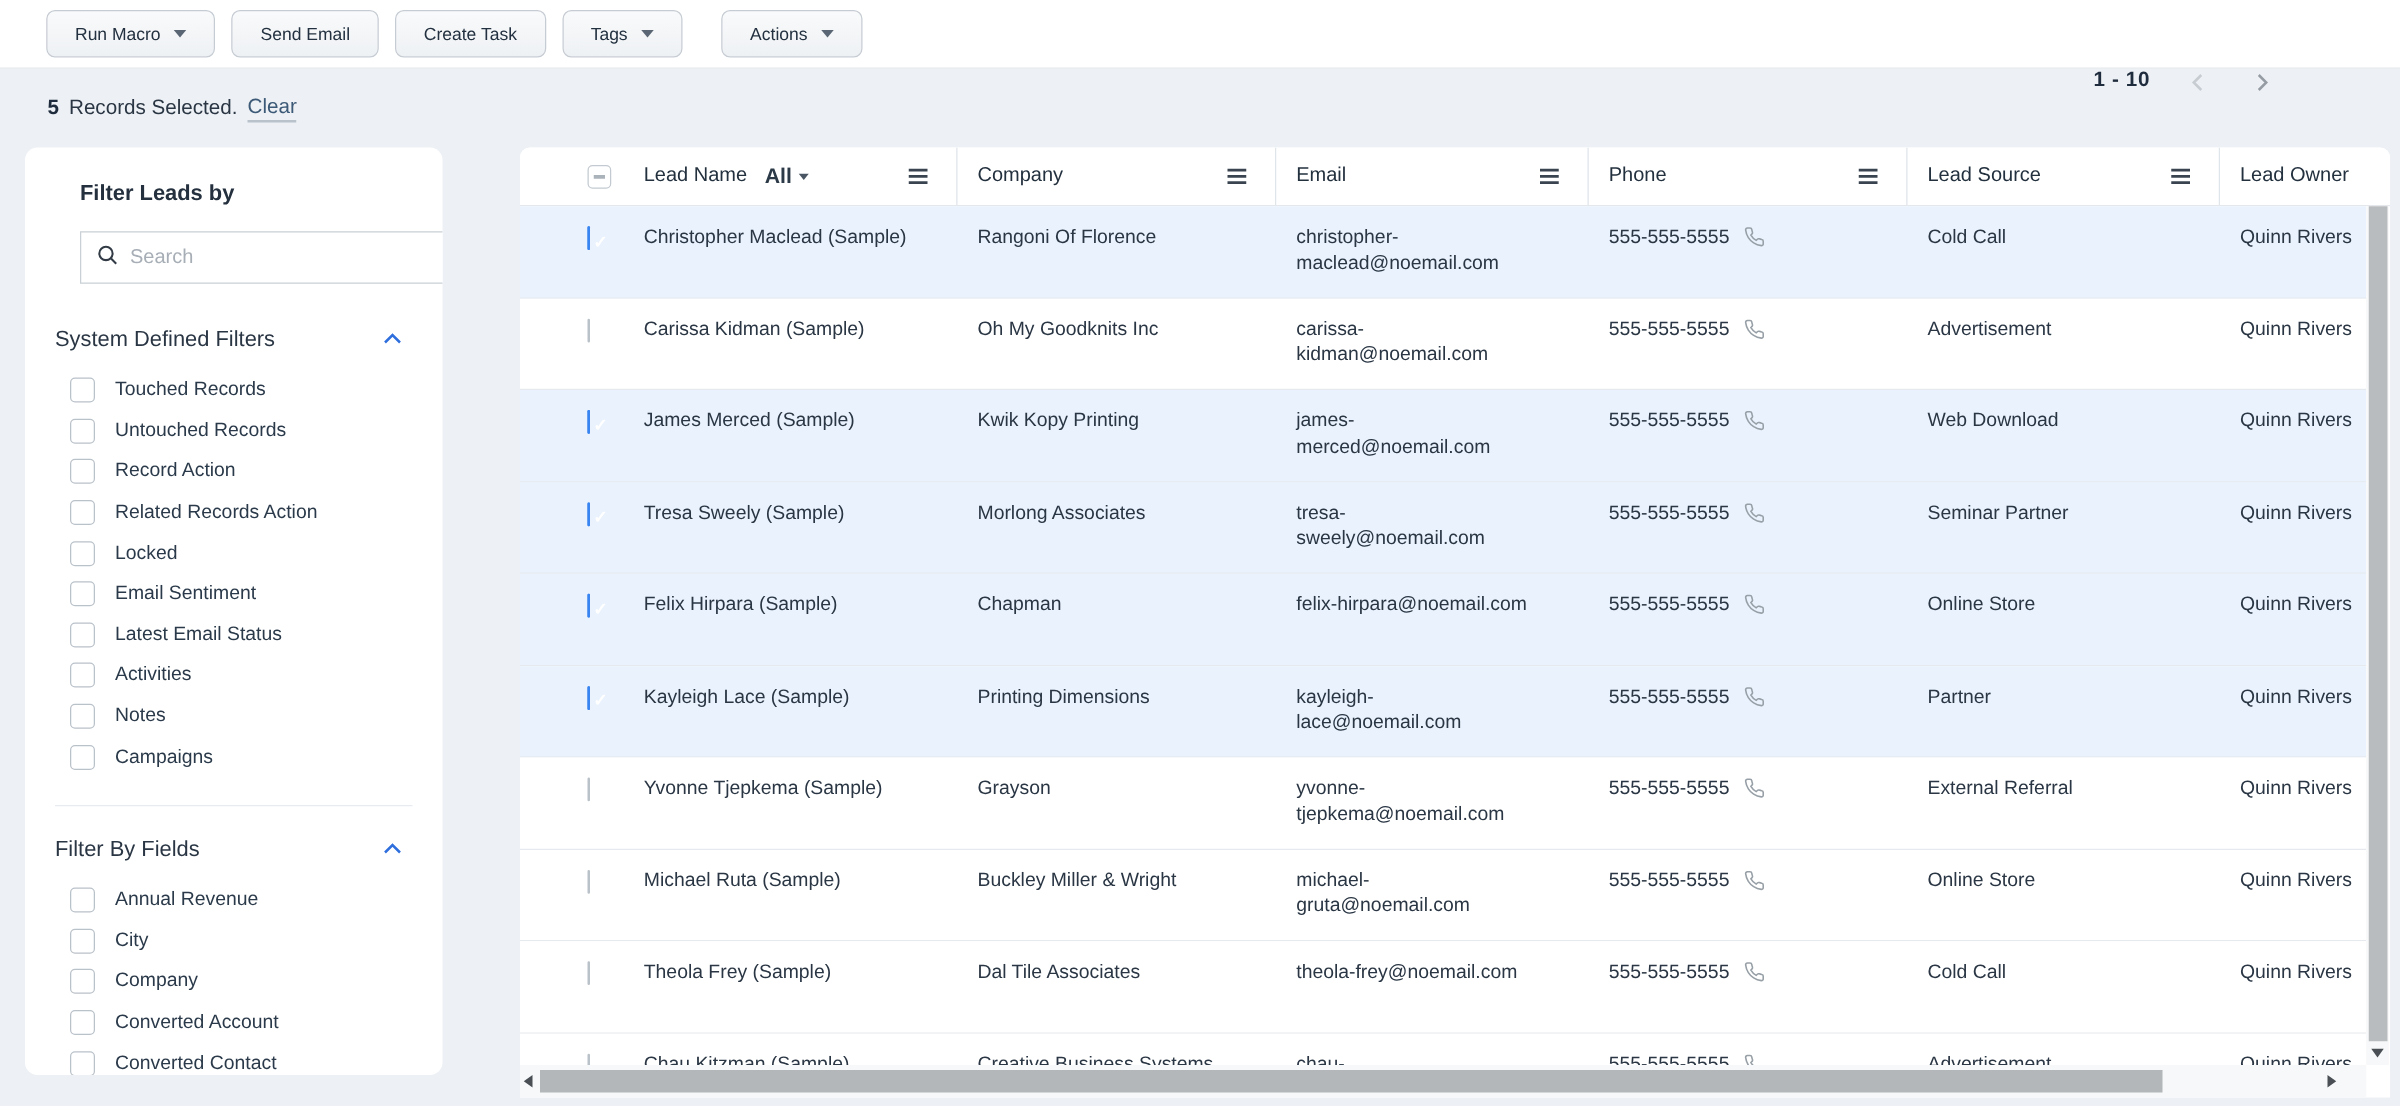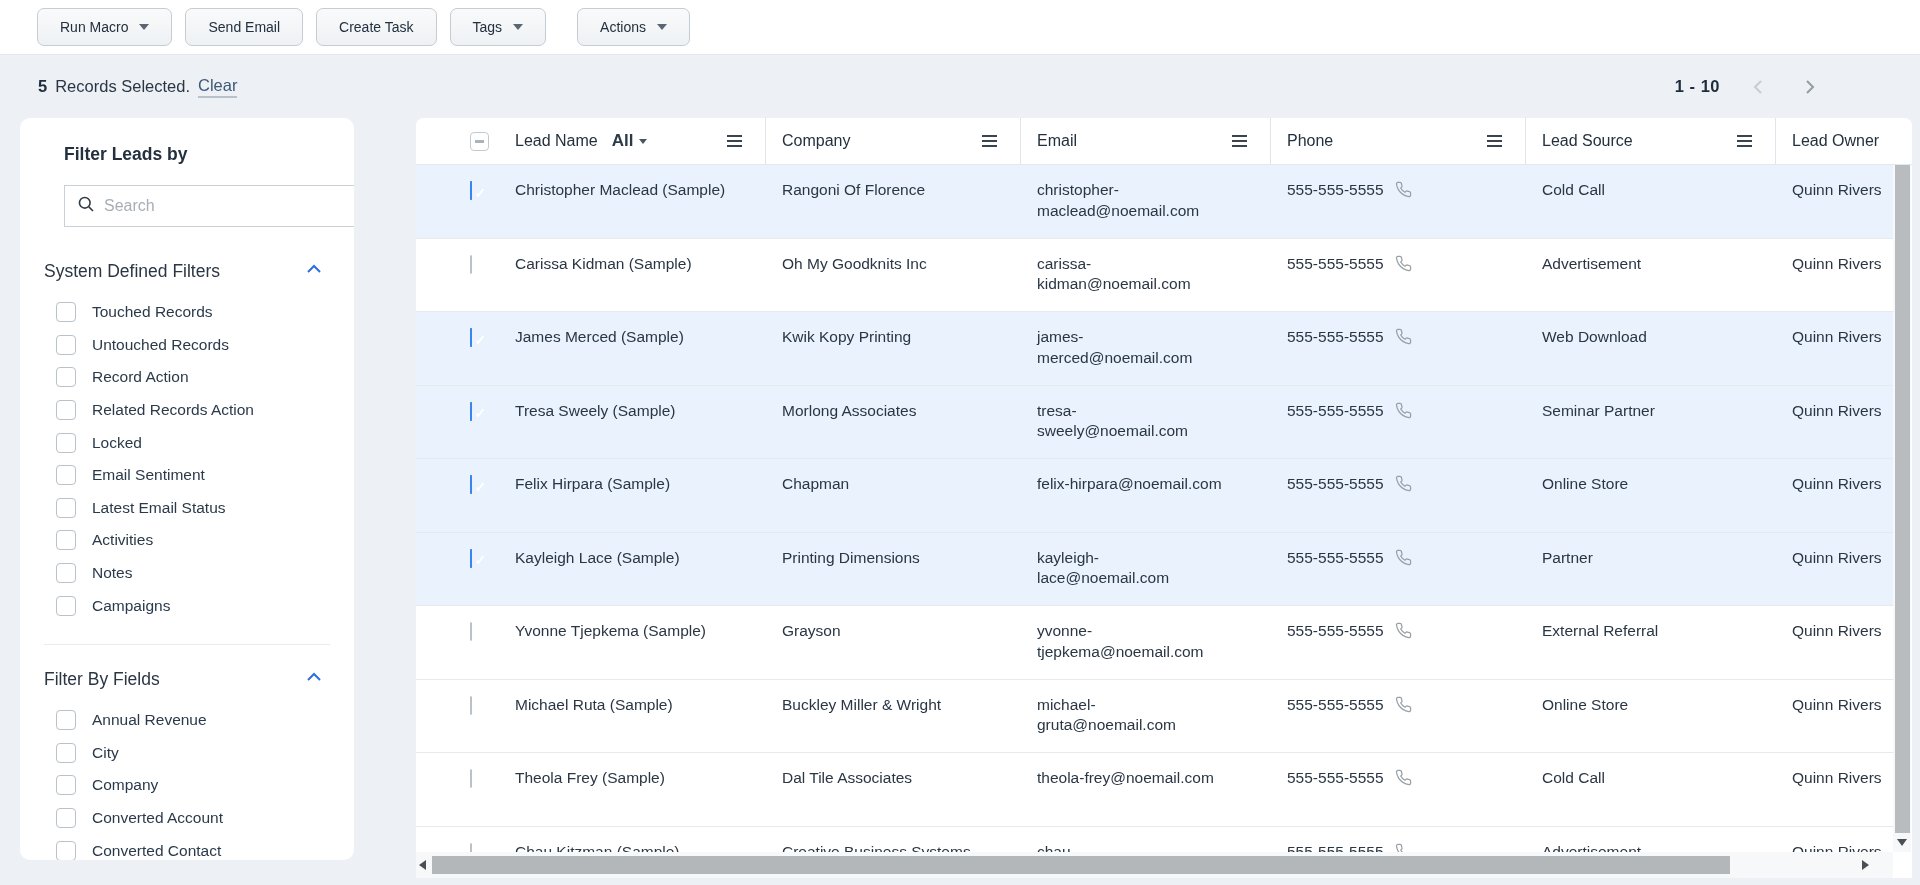--- a/index.html
+++ b/index.html
@@ -16,34 +16,34 @@
   .caret-down { width:0; height:0; border-left:5px solid transparent; border-right:5px solid transparent;
                 border-top:6px solid #5a6673; display:inline-block; }
   .tb-gap { width:5px; }
 
   
   .subbar { position:absolute; left:0; top:55px; width:1920px; height:63px; display:flex; align-items:center; }
   .sel-count { font-size:16.5px; font-weight:700; margin-left:38px; color:#1f2c3d; }
   .sel-label { font-size:16.5px; margin-left:8px; color:#2a3644; }
   .clear-link { font-size:16.5px; margin-left:8px; color:#3c5a77; border-bottom:2px solid #b9c2cb;
                 padding-bottom:1px; cursor:pointer; }
-  .pager { position:absolute; right:100px; top:0; height:63px; display:flex; align-items:center; gap:28px; }
+  .pager { position:absolute; right:100px; top:0; height:63px; display:flex; gap:28px; }
   .pager-range { font-size:16.5px; font-weight:700; color:#1f2c3d; letter-spacing:.5px; }
   .pg-btn { width:22px; height:22px; display:flex; align-items:center; justify-content:center; cursor:pointer; }
 
   
   .sidebar { position:absolute; left:20px; top:118px; width:334px; height:742px; background:#ffffff;
              border-radius:10px; padding:26px 24px 0 24px; overflow:hidden; }
   .sb-title { font-size:17.5px; font-weight:700; color:#24303e; margin-left:20px; }
   .sb-search { margin:20px 0 34px 20px; width:312px; height:42px; border:1px solid #c9d0d6; border-radius:0;
                display:flex; align-items:center; padding:0 12px; gap:9px; background:#fff; }
   .sb-search input { border:none; outline:none; flex:1; font-size:16px; color:#2a3644;
                      font-family:"Liberation Sans", sans-serif; background:transparent; }
   .sb-search input::placeholder { color:#a7aeb6; }
-  .sb-section-head { display:flex; align-items:flex-start; justify-content:space-between; margin:0 8px 14px 0; }
+  .sb-section-head { display:flex; align-items:flex-end; justify-content:space-between; margin:0 8px 14px 0; }
   .sb-section-title { font-size:17.5px; color:#2a3644; }
   .sb-item { display:flex; align-items:center; gap:16px; height:32.6px; padding-left:12px; cursor:pointer; }
   .sb-item-label { font-size:15.5px; color:#2b3a4a; }
   .cb { width:20px; height:20px; border:1.5px solid #b9c1c9; border-radius:4px; background:#fff; flex:0 0 auto; }
   .sb-divider { height:1px; background:#e8ecf0; margin:22px 0 24px 0; }
 
   
   .tablewrap { position:absolute; left:416px; top:118px; width:1496px; height:760px; background:#ffffff;
                border-radius:8px 8px 0 0; overflow:hidden; }
   .thead { position:absolute; left:0; top:0; width:1628px; height:47px; background:#ffffff;

